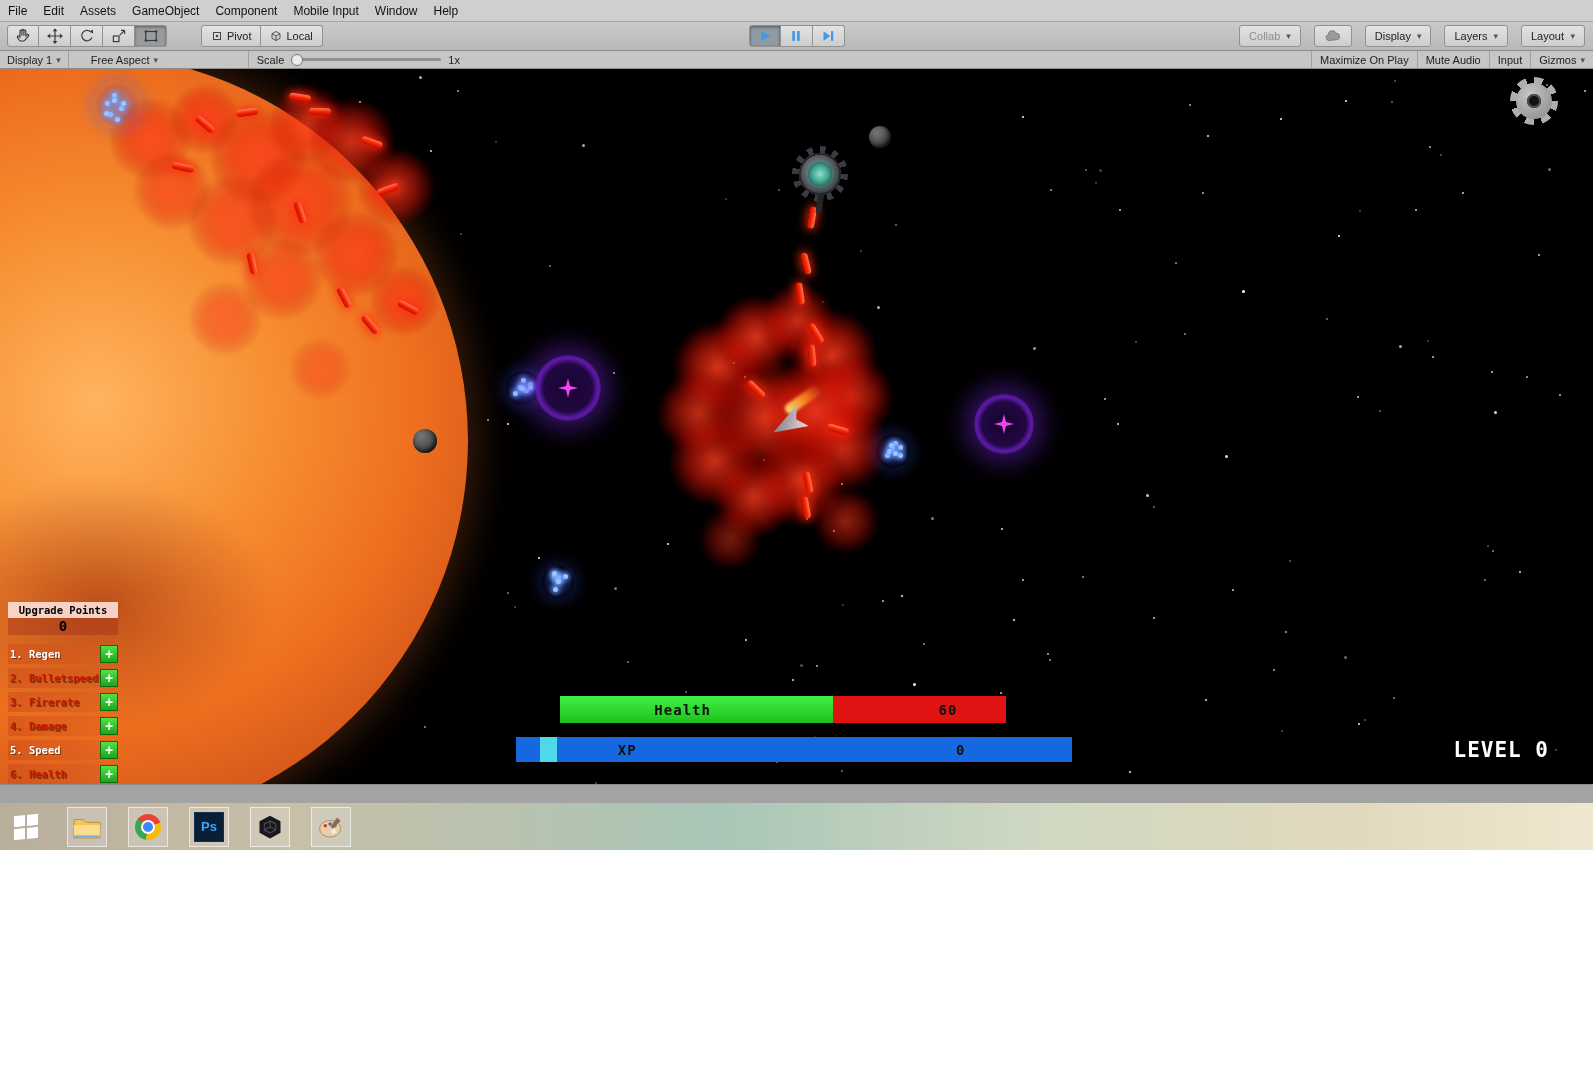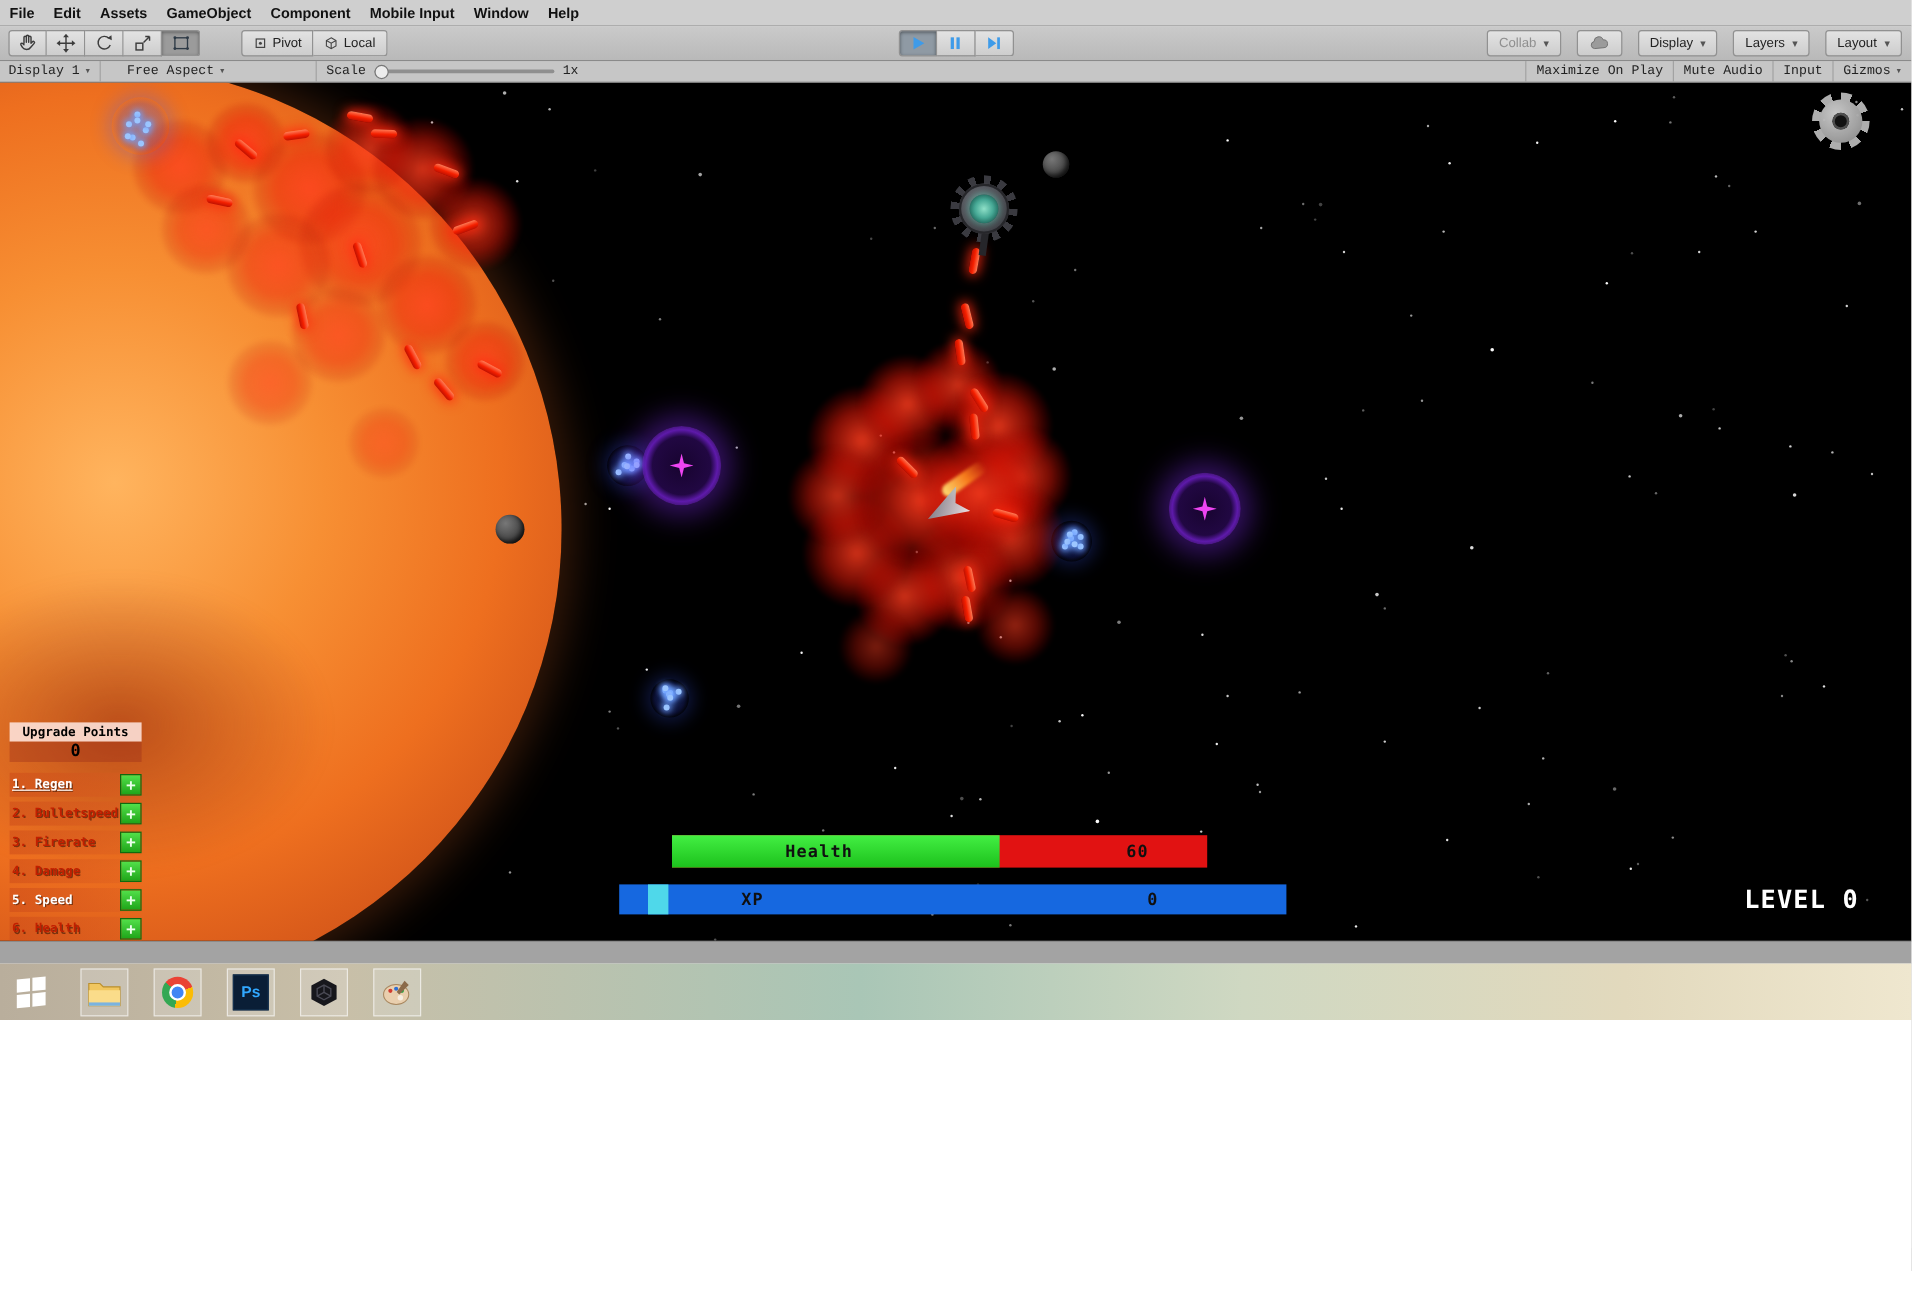--- a/index.html
+++ b/index.html
@@ -10,21 +10,21 @@
   .title-bar{height:19px;background:#343434;color:#d8d8d8;display:flex;align-items:center;font-size:11px;}
   .app-icon{width:13px;height:13px;margin:0 4px;background:#111;display:flex;align-items:center;justify-content:center;}
   .app-icon::after{content:"";width:0;height:0;border-left:4px solid transparent;border-right:4px solid transparent;border-bottom:7px solid #cfcfcf;}
   .title-text{flex:1;text-align:center;white-space:nowrap;overflow:hidden;}
   .win-btns{display:flex;height:100%;}
   .win-btn{width:30px;height:100%;display:flex;align-items:center;justify-content:center;color:#d8d8d8;font-size:11px;background:transparent;border:none;}
   .win-btn.close{background:#e8112d;color:#fff;width:44px;font-size:13px;}
 
   
   .menu-bar{height:21px;background:#cfcfcf;border-bottom:1px solid #a5a5a5;display:flex;align-items:center;font-size:12px;color:#111;}
-  .menu-item{padding:0 8px;height:100%;display:flex;align-items:center;font-weight:bold;}
+  .menu-item{padding:0 8px;height:100%;display:flex;align-items:center;}
 
   
   .toolbar{height:28px;background:linear-gradient(#cacaca,#b9b9b9);border-bottom:1px solid #8a8a8a;display:flex;align-items:center;position:relative;}
   .tool-group{display:flex;margin-left:7px;}
   .tool-btn{width:32px;height:22px;background:linear-gradient(#e3e3e3,#cdcdcd);border:1px solid #919191;border-left-width:0;
             display:flex;align-items:center;justify-content:center;padding:0;}
   .tool-btn:first-child{border-left-width:1px;border-radius:3px 0 0 3px;}
   .tool-btn:last-child{border-radius:0 3px 3px 0;}
   .tool-btn.active{background:#9b9b9b;box-shadow:inset 0 1px 3px rgba(0,0,0,.4);}
   .tool-btn svg{display:block;}
@@ -46,21 +46,21 @@
   .dd-btn .caret{font-size:9px;color:#555;}
   .caret{font-size:9px;color:#555;}
 
   
   .tab-row{height:22px;background:#a9a9a9;border-bottom:1px solid #8a8a8a;display:flex;align-items:flex-end;position:relative;}
   .tab{height:19px;background:linear-gradient(#d8d8d8,#c3c3c3);border:1px solid #8a8a8a;border-bottom:none;border-radius:3px 3px 0 0;
        margin-left:4px;padding:0 12px 0 6px;font-size:11px;color:#222;display:flex;align-items:center;gap:4px;}
   .tab-opts{position:absolute;right:5px;top:4px;font-size:9px;color:#4a4a4a;letter-spacing:2px;}
 
   
-  .gview-bar{height:17px;background:#c6c6c6;border-bottom:1px solid #8d8d8d;display:flex;align-items:center;font-size:11px;color:#222;font-family:Liberation Mono, monospace;}
+  .gview-bar{height:17px;background:#c6c6c6;border-bottom:1px solid #8d8d8d;display:flex;align-items:center;font-size:11px;color:#222;}
   .gv-item{height:100%;display:flex;align-items:center;gap:4px;padding:0 7px;border-right:1px solid #a2a2a2;}
   .gv-item.wide{width:150px;margin-left:15px;}
   .gv-scale{height:100%;display:flex;align-items:center;padding:0 8px;}
   .scale-track{width:150px;height:3px;background:#8f8f8f;border-radius:2px;position:relative;margin:0 7px;}
   .scale-knob{position:absolute;left:0;top:-4px;width:10px;height:10px;border-radius:50%;background:#ececec;border:1px solid #777;}
   .gv-right{margin-left:auto;height:100%;display:flex;align-items:center;}
   .gv-toggle{height:100%;display:flex;align-items:center;gap:4px;padding:0 8px;border-left:1px solid #a2a2a2;}
 
   
   .game-view{position:relative;width:1593px;height:715px;background:#000;overflow:hidden;}
@@ -561,21 +561,21 @@
           <div class="gear-body"></div>
           <div class="gear-hole"></div>
         </div>
       </div>
 
     <div class="hud-upgrade-panel">
       <div class="up-header">Upgrade Points</div>
       <div class="up-value">0</div>
       <div class="up-rows">
           <div class="up-row">
-            <span class="up-label" style="color: rgb(255, 255, 255); text-decoration: underline;">1. Regen</span>
+            <span class="up-label" style="color: rgb(255, 255, 255);">1. Regen</span>
             <button class="up-plus">+</button>
           </div>
           <div class="up-row">
             <span class="up-label" style="color: rgb(194, 31, 0);">2. Bulletspeed</span>
             <button class="up-plus">+</button>
           </div>
           <div class="up-row">
             <span class="up-label" style="color: rgb(194, 31, 0);">3. Firerate</span>
             <button class="up-plus">+</button>
           </div>

